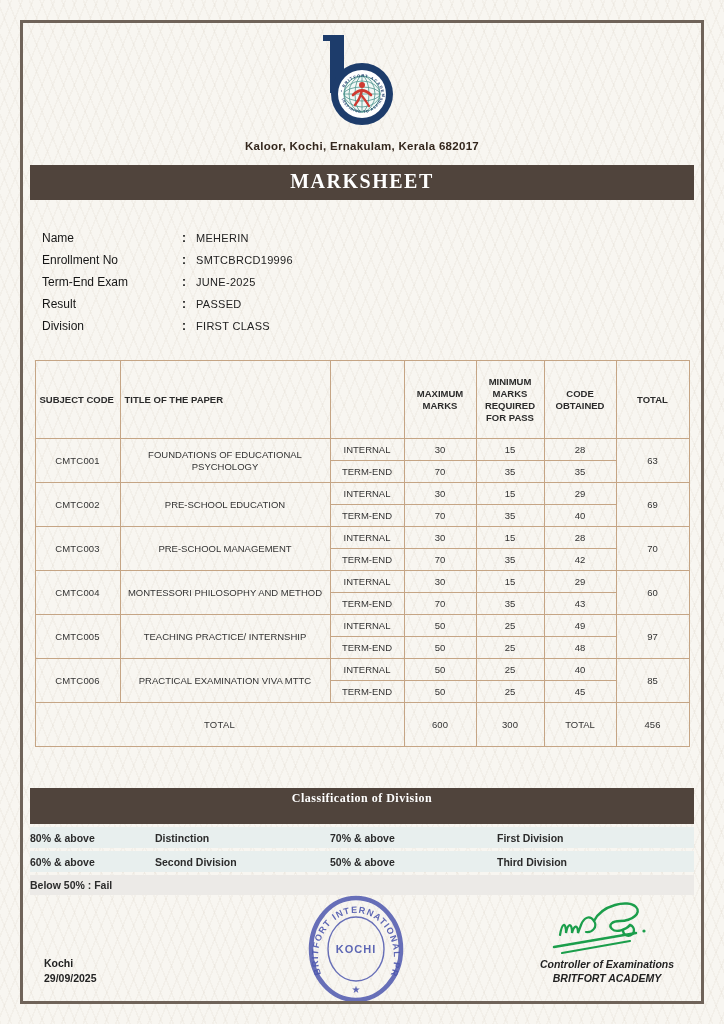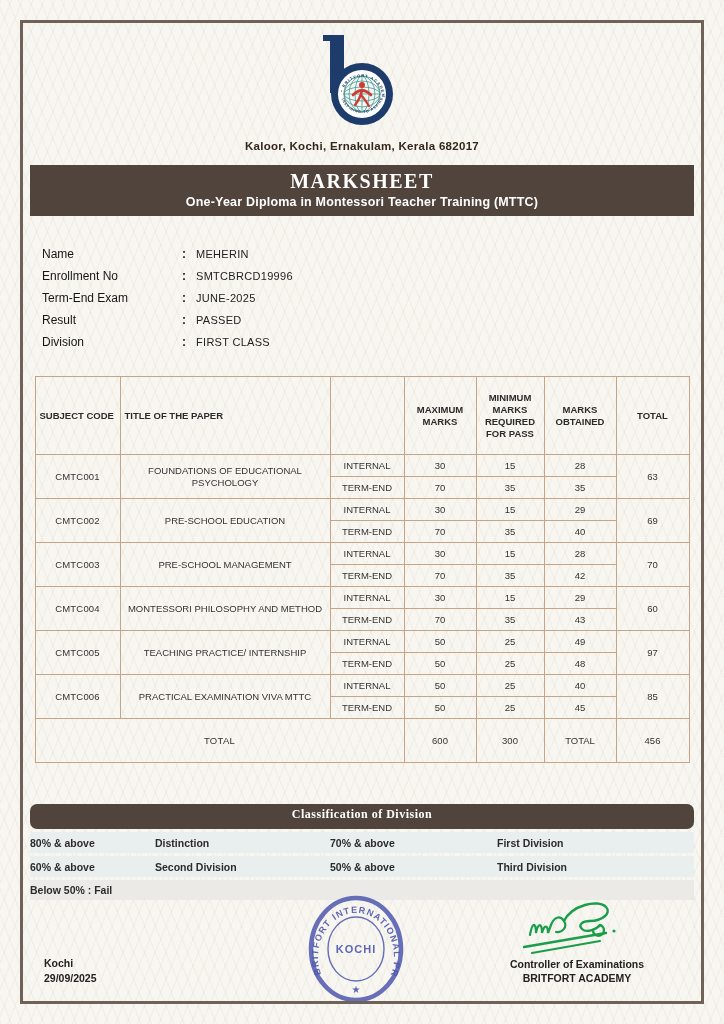--- a/index.html
+++ b/index.html
@@ -73,37 +73,37 @@
   td.cell-title { text-align:left; padding-left:9px; font-weight:600; line-height:12px; }
   td.cell-sub { text-align:left; padding-left:8px; font-weight:600; }
   td.cell-total { font-weight:600; }
   tr.summary td { height:44px; }
   td.sum-label { text-align:left; padding-left:78px; font-weight:600; letter-spacing:.3px; }
   td.bold { font-weight:700; }
 
   
   .classification { margin:41px 30px 0; }
   .class-head {
-    background:#50443c; color:#fff; text-align:center; height:25px; line-height:21px;
-    font-family:"Liberation Serif", serif; font-weight:bold; font-size:12px; letter-spacing:.5px;border-radius:7px;
+    background:#50443c; color:#fff; text-align:center; height:36px; line-height:21px;
+    font-family:"Liberation Serif", serif; font-weight:bold; font-size:12px; letter-spacing:.5px;
   }
   .class-row {
     margin-top:3px; height:21px; background:#e8efee;
     display:grid; grid-template-columns:125px 175px 167px 197px; align-items:center;
   }
   .class-cell { font-size:10.5px; font-weight:700; color:#2b2b2b; }
   .class-fail {
     margin-top:3px; height:20px; line-height:20px; background:#eceae7;
     text-align:left; font-size:10.5px; font-weight:700; color:#2b2b2b;
   }
 
   
   .footer-left { position:absolute; left:44px; top:956px; font-size:10.5px; font-weight:700; line-height:15px; color:#222; }
   .stamp-wrap { position:absolute; left:306px; top:894px; }
-  .sign-block { position:absolute; right:52px; top:897px; width:190px; text-align:center; }
+  .sign-block { position:absolute; right:22px; top:897px; width:190px; text-align:center;font-style:italic; }
   .sign-svg { display:block; margin:0 auto; }
   .sign-line1, .sign-line2 { font-size:10.5px; font-weight:700; color:#222; line-height:14px; }
 </style>
 </head>
 <body>
 
 <div class="page">
   <div class="frame"></div>
 
   <div class="masthead">
@@ -138,21 +138,20 @@
         <text font-size="3.6" font-weight="bold" fill="#1d3c6b" letter-spacing="0.8">
           <textPath href="#logoBottom" startOffset="12%">INSPIRING TO ASPIRE</textPath>
         </text>
       </svg>
     </div>
     <div class="address">Kaloor, Kochi, Ernakulam, Kerala 682017</div>
   </div>
 
   <div class="banner">
     <div class="banner-title">MARKSHEET</div>
-    <div class="banner-sub">One-Year Diploma in Montessori Teacher Training (MTTC)</div>
   </div>
 
   <div class="student">
     <div class="info-row">
       <span class="info-label">Name</span>
       <span class="info-colon">:</span>
       <span class="info-value">MEHERIN</span>
     </div>
     <div class="info-row">
       <span class="info-label">Enrollment No</span>
@@ -186,21 +185,21 @@
         <col style="width:72px">
         <col style="width:73px">
     </colgroup>
     <thead>
       <tr>
         <th class="h-code">SUBJECT CODE</th>
         <th class="h-title">TITLE OF THE PAPER</th>
         <th class="h-center"></th>
         <th class="h-center">MAXIMUM MARKS</th>
         <th class="h-center">MINIMUM MARKS REQUIRED FOR PASS</th>
-        <th class="h-center">MARKS OBTAINED</th>
+        <th class="h-center">CODE OBTAINED</th>
         <th class="h-center">TOTAL</th>
       </tr>
     </thead>
     <tbody>
 
       <tr>
         <td class="cell-code" rowspan="2">CMTC001</td>
         <td class="cell-title" rowspan="2">FOUNDATIONS OF EDUCATIONAL PSYCHOLOGY</td>
         <td class="cell-sub">INTERNAL</td>
         <td>30</td>

